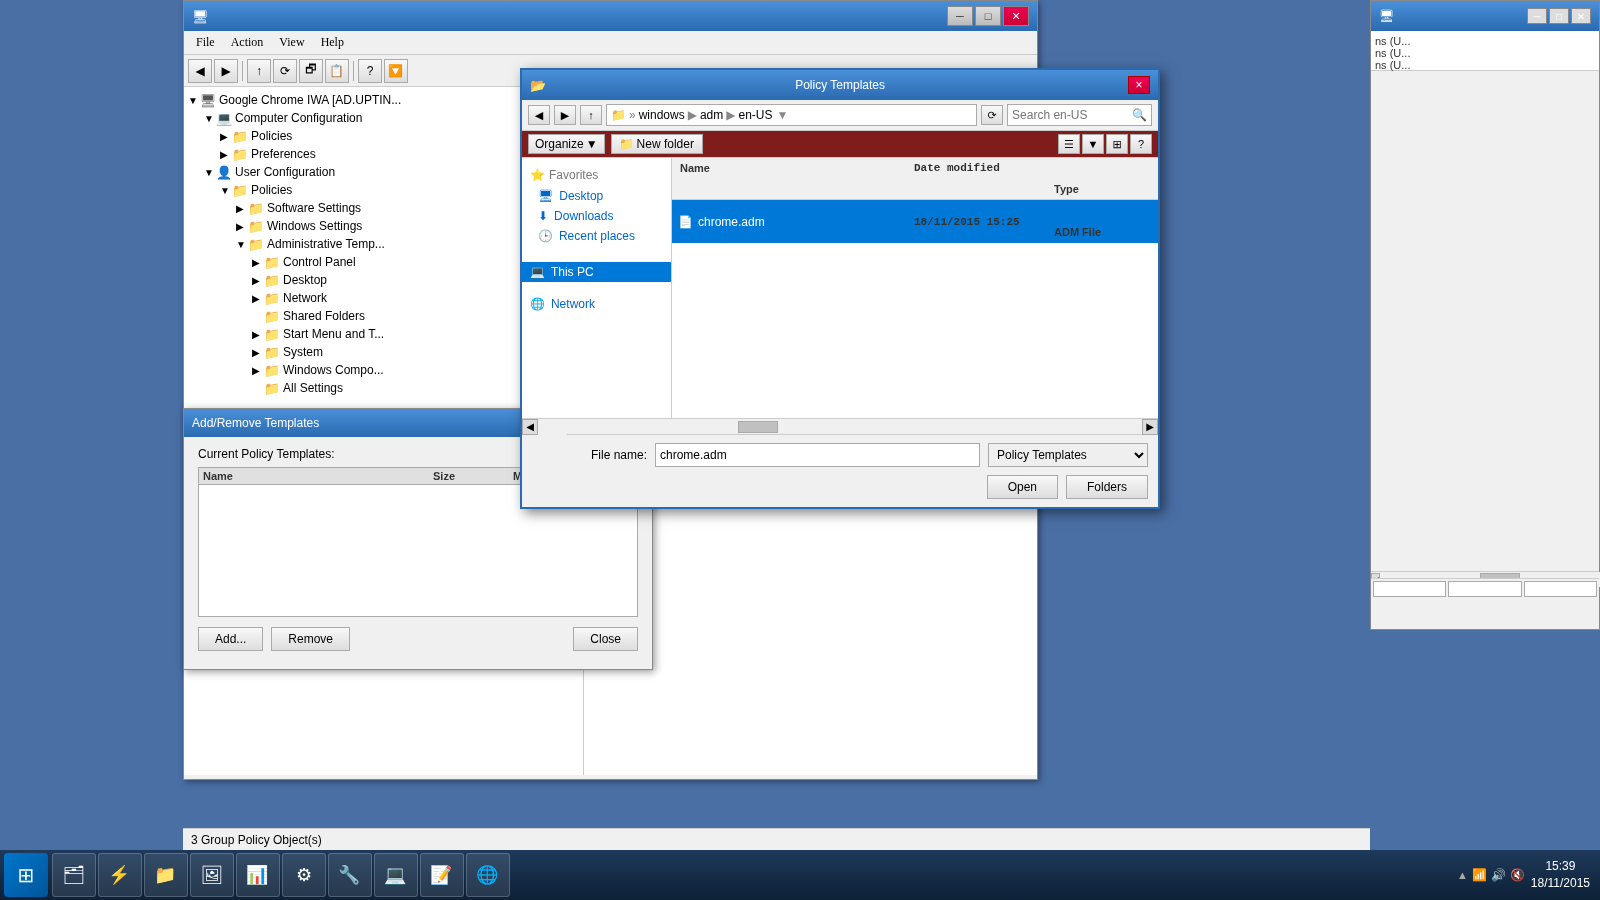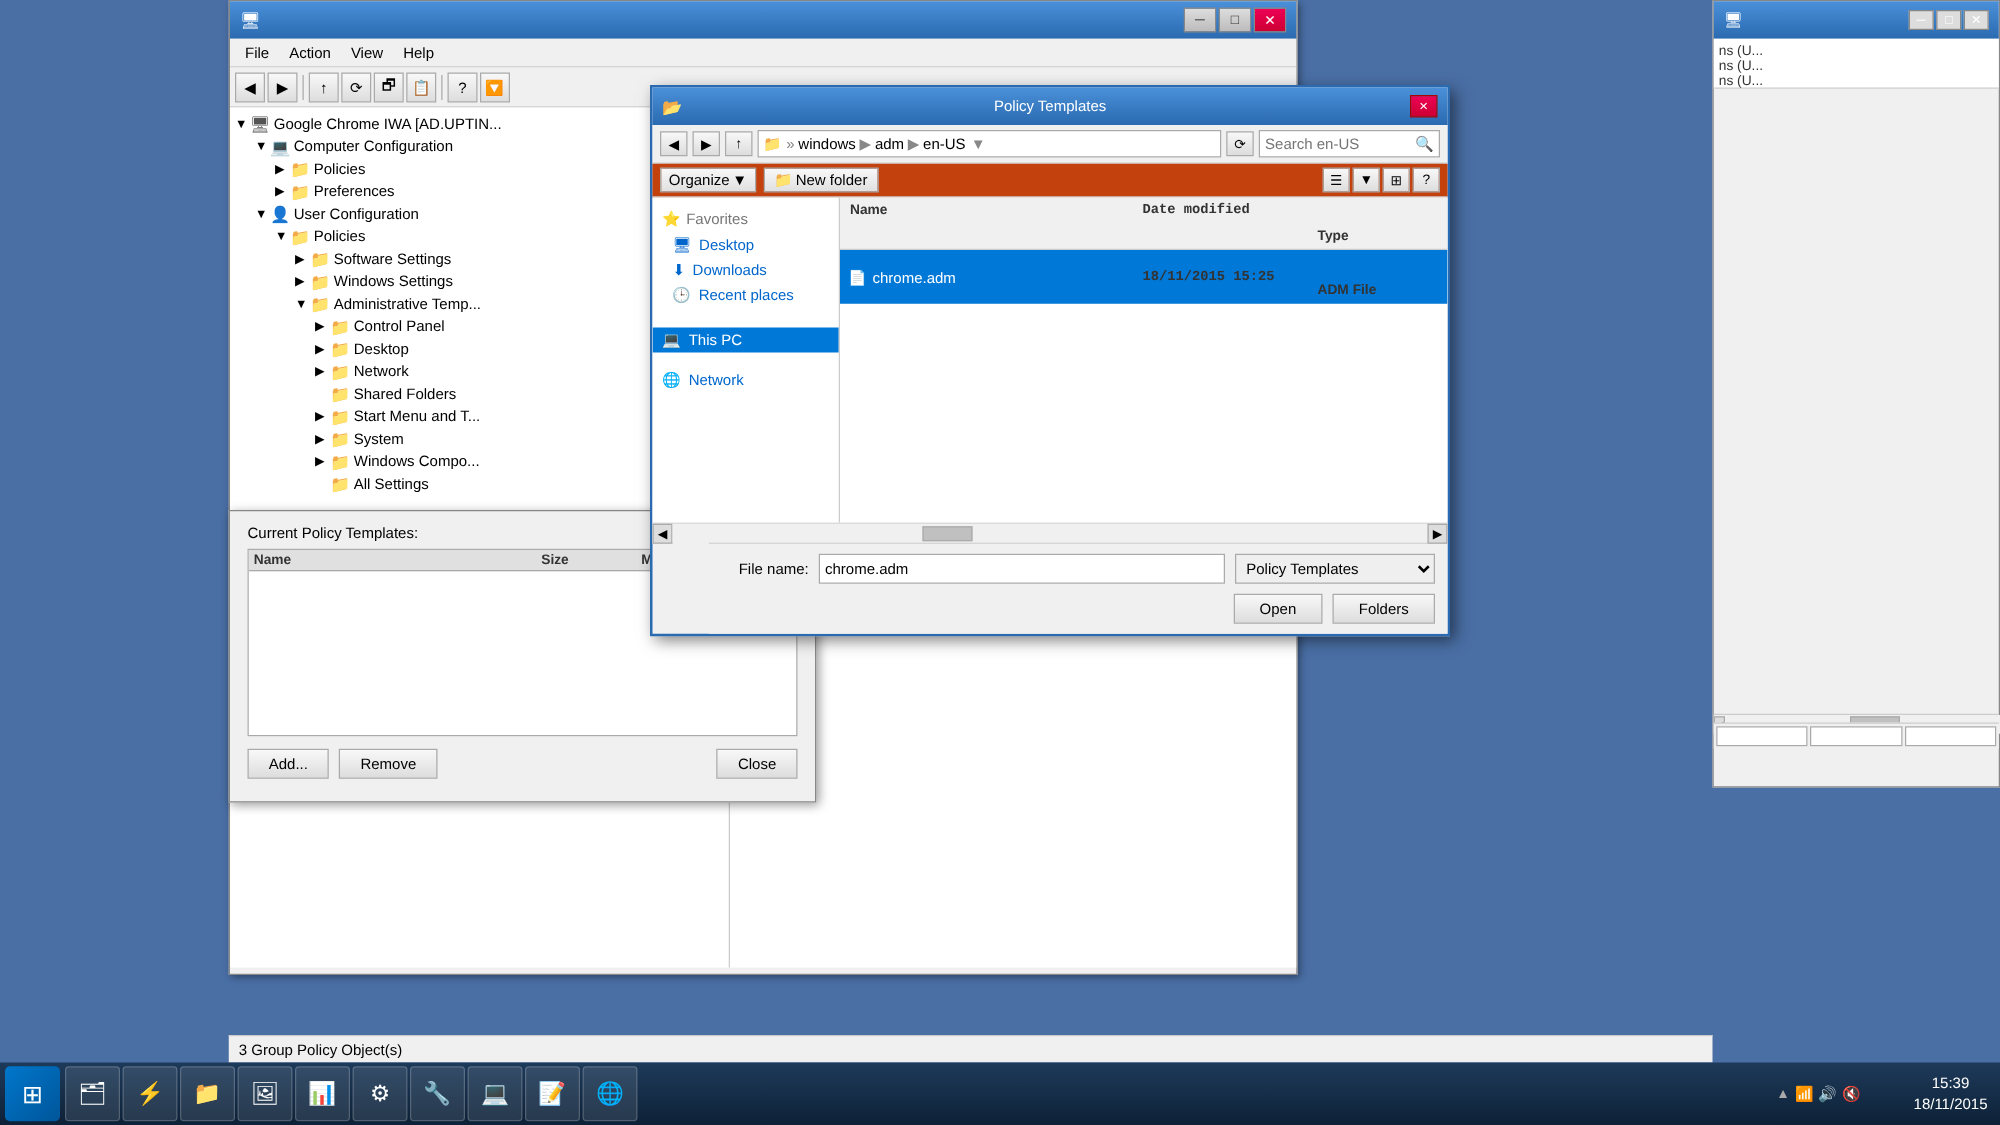--- a/index.html
+++ b/index.html
@@ -40,20 +40,21 @@
       background: #f0f0f0;
       display: flex;
       gap: 0;
       padding: 2px 4px;
       border-bottom: 1px solid #ccc;
     }
     .menu-item {
       padding: 2px 8px;
       cursor: pointer;
       font-size: 12px;
+      font-family: Liberation Serif, serif;
     }
 
     .toolbar {
       background: #f0f0f0;
       display: flex;
       align-items: center;
       padding: 2px 4px;
       border-bottom: 1px solid #ccc;
       gap: 2px;
       height: 32px;
@@ -217,21 +218,21 @@
     }
     .search-input {
       border: none;
       outline: none;
       font-size: 12px;
       width: 120px;
       background: transparent;
     }
 
     .policy-toolbar {
-      background: #c2410c;
+      background: #7f1d1d;
       display: flex;
       align-items: center;
       padding: 3px 6px;
       gap: 6px;
       border-bottom: 1px solid #ccc;
     }
     .organize-btn {
       display: flex;
       align-items: center;
       gap: 2px;
@@ -417,21 +418,20 @@
       display: flex;
       align-items: center;
       gap: 6px;
       padding-right: 6px;
     }
     .taskbar-clock {
       text-align: center;
       color: white;
       font-size: 11px;
       line-height: 1.4;
-      margin-left: 36px;
     }
     .taskbar-icons { display: flex; align-items: center; gap: 4px; color: white; font-size: 14px; }
     .tray-icon { cursor: pointer; }
   </style>
 </head>
 <body>
 
 <div class="main-window">
   <div class="title-bar">
     <span style="font-size:13px;">🖥</span>
@@ -553,20 +553,28 @@
         <span style="font-size: 13px; font-weight: bold; color: #333;">Administrat...</span>
       </div>
       <div style="padding: 8px;">
         <span class="right-panel-text">Select an item to view its description.</span>
       </div>
     </div>
   </div>
 </div>
 
 <div class="addremove-dialog">
+  <div class="dialog-title-bar">
+    <span>Add/Remove Templates</span>
+    <div class="title-bar-controls">
+      <button class="title-btn">─</button>
+      <button class="title-btn">□</button>
+      <button class="title-btn close">✕</button>
+    </div>
+  </div>
   <div class="dialog-content">
     <div class="dialog-label">Current Policy Templates:</div>
     <div class="dialog-table">
       <div class="dialog-table-header">
         <span class="dialog-table-col">Name</span>
         <span class="dialog-table-col size">Size</span>
         <span class="dialog-table-col modified">Modified</span>
       </div>
     </div>
     <div class="dialog-buttons">

